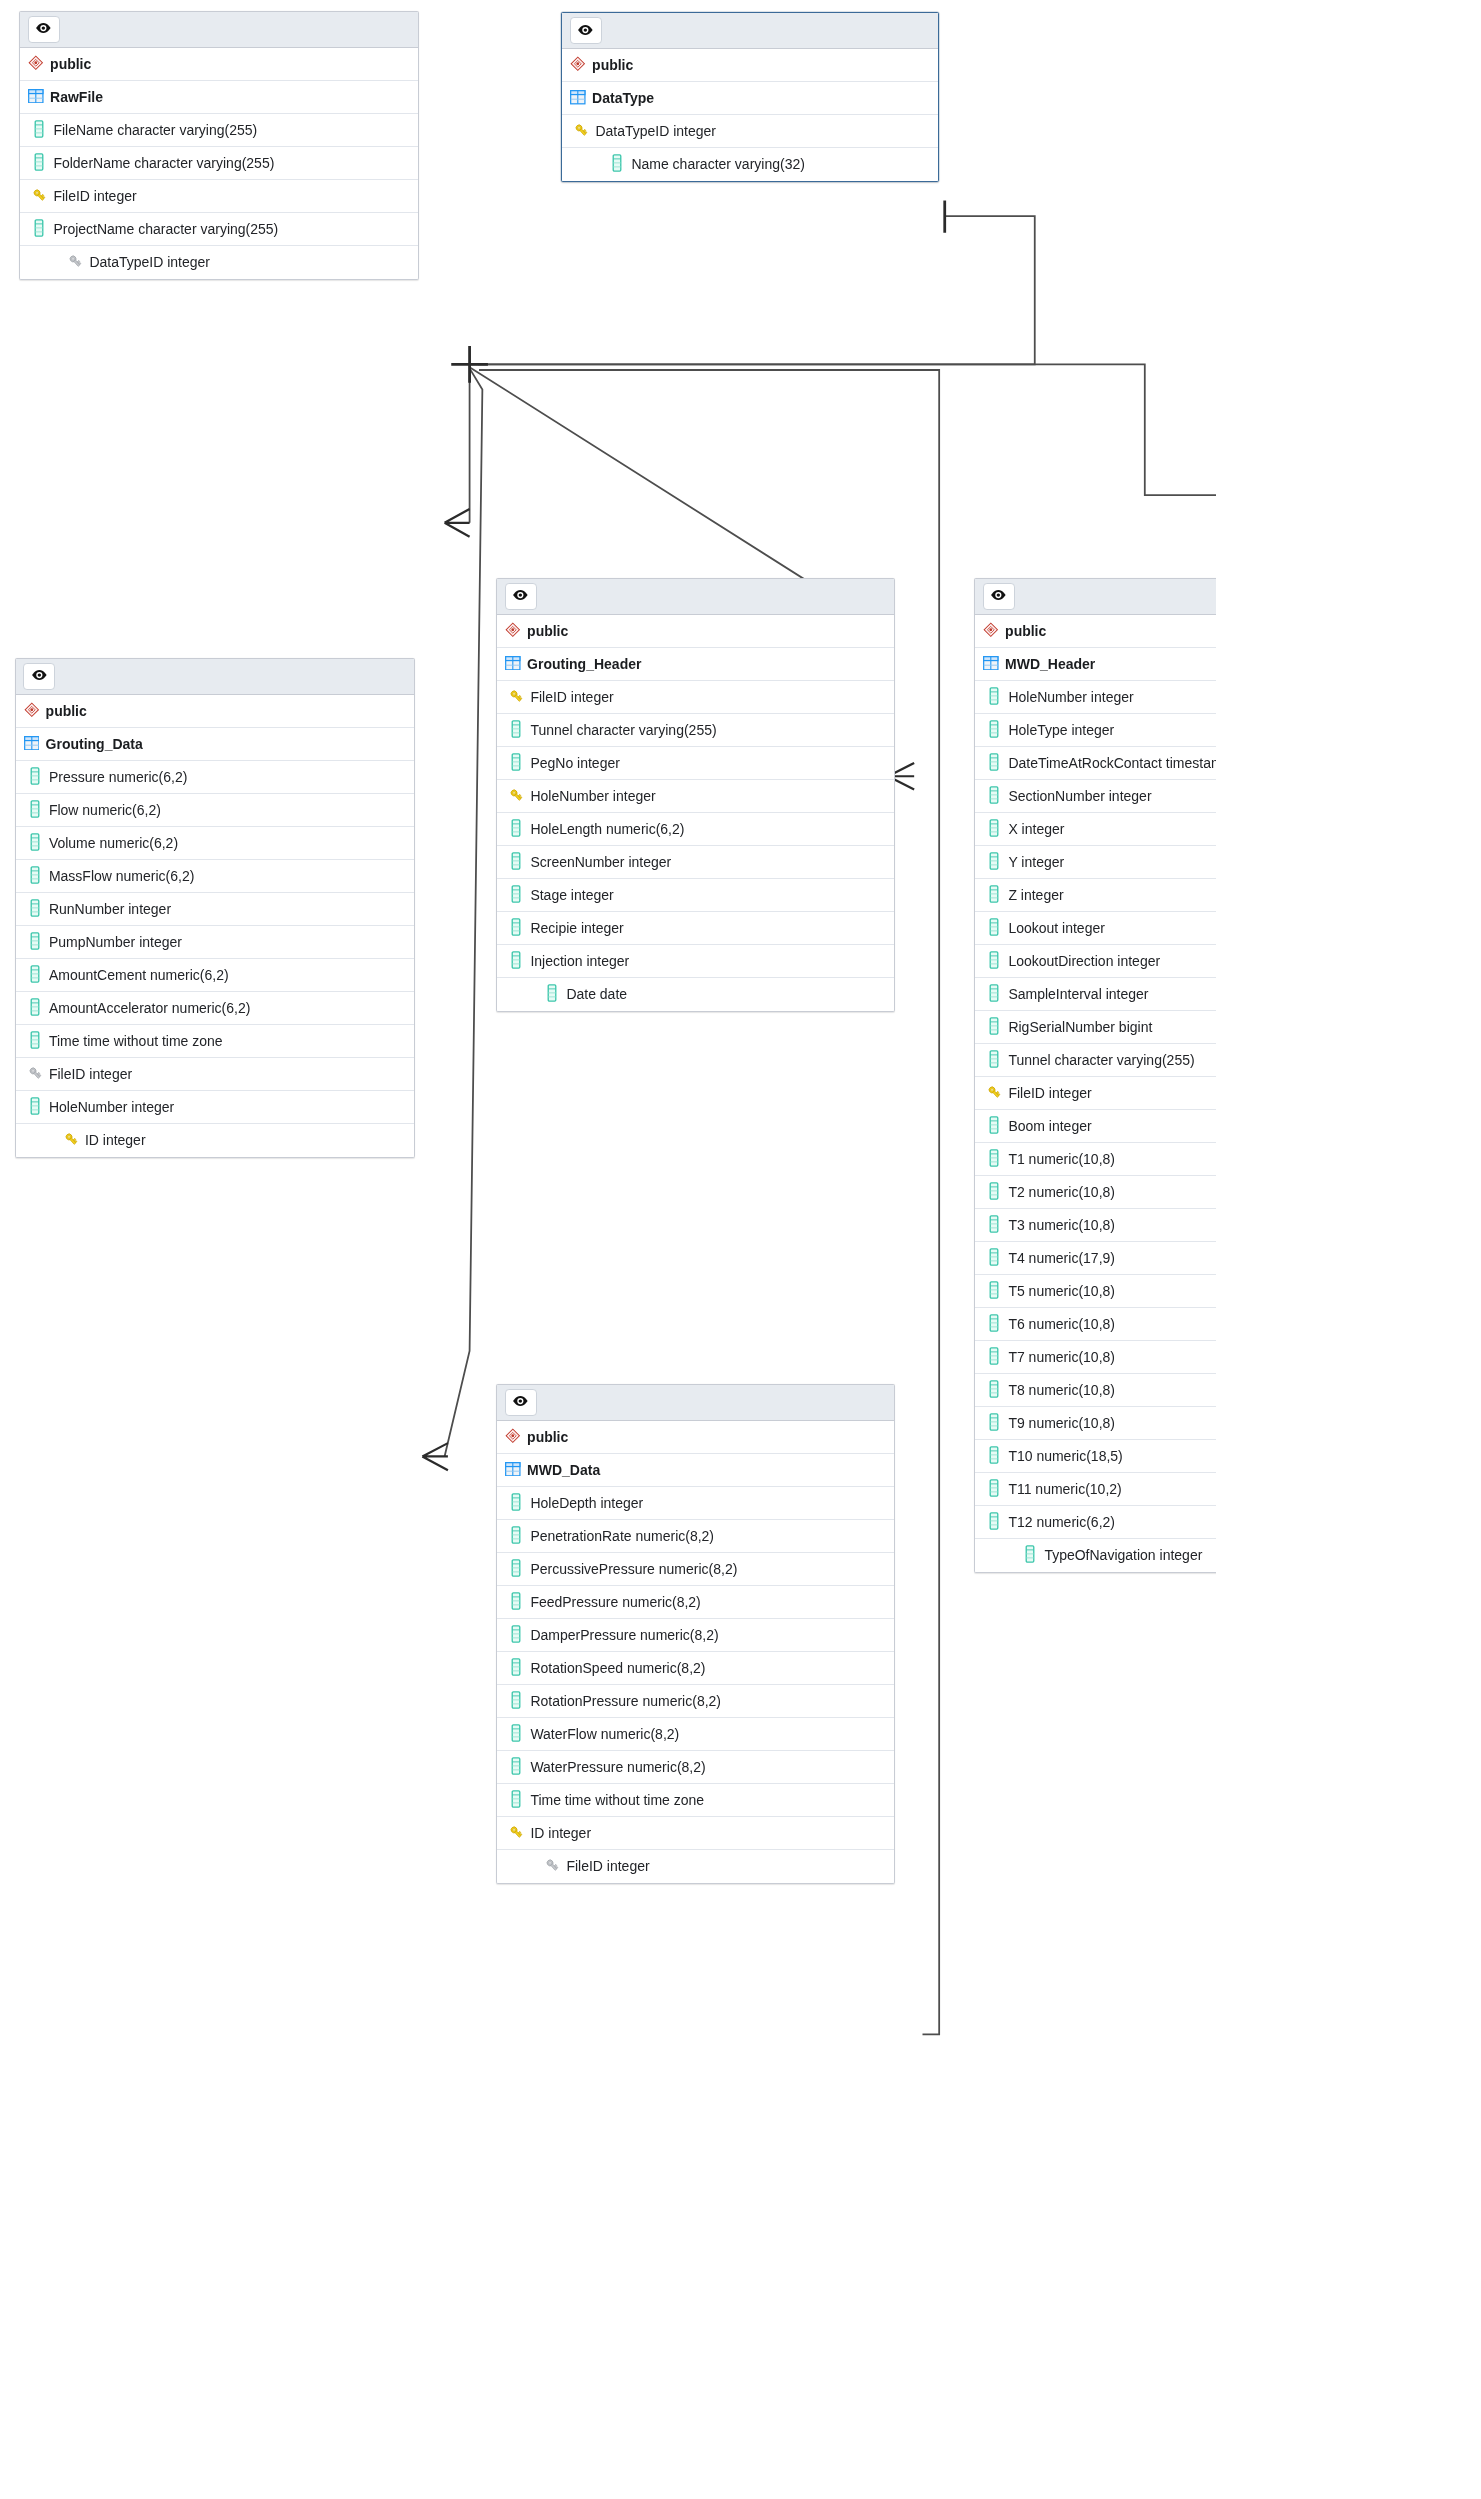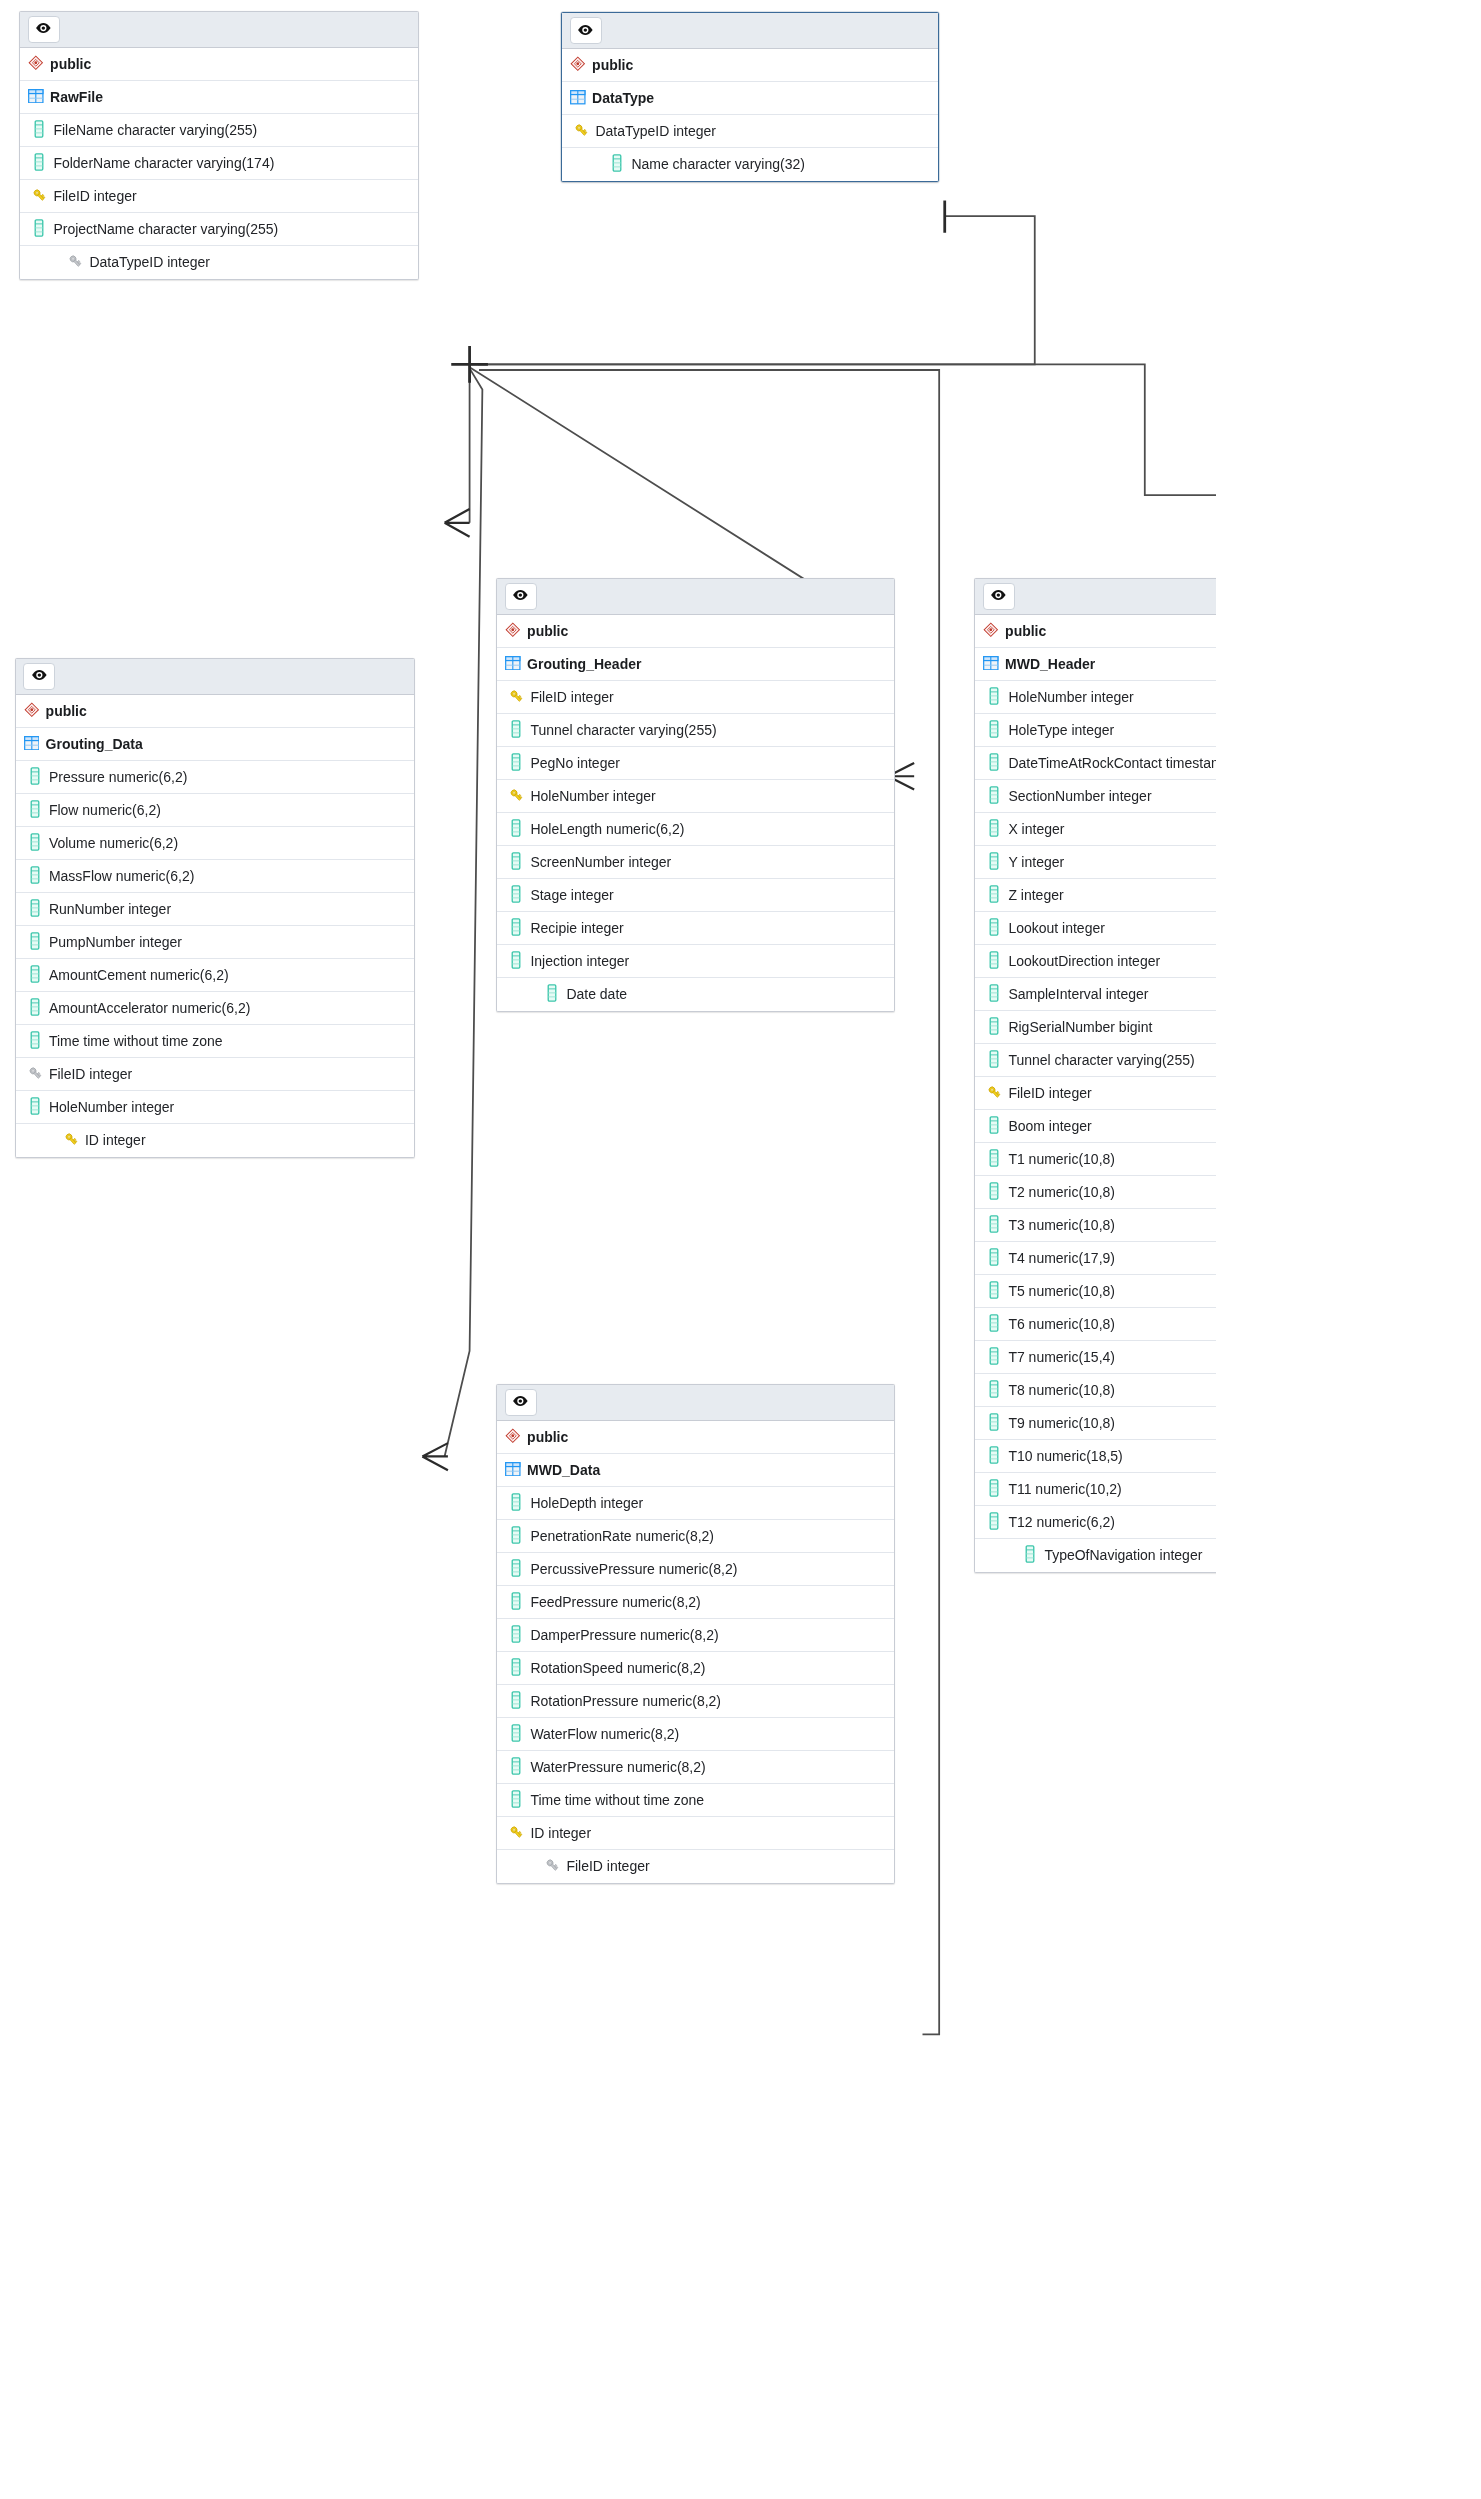--- a/index.html
+++ b/index.html
@@ -163,21 +163,21 @@
         </div>
         <div class="row col">
           <span class="ico">
             <svg width="10" height="18" viewBox="0 0 18 32">
               <rect x="2.2" y="1.4" width="13.6" height="29.2" rx="2" fill="#e6fbf5" stroke="#3cc6ab" stroke-width="2.4"></rect>
               <line x1="2.2" y1="8.6" x2="15.8" y2="8.6" stroke="#3cc6ab" stroke-width="1.6"></line>
               <line x1="2.2" y1="15.8" x2="15.8" y2="15.8" stroke="#8fe0cf" stroke-width="1.5"></line>
               <line x1="2.2" y1="23" x2="15.8" y2="23" stroke="#8fe0cf" stroke-width="1.5"></line>
             </svg>
           </span>
-          <span class="txt">FolderName character varying(174)</span>
+          <span class="txt">FolderName character varying(255)</span>
         </div>
         <div class="row col">
           <span class="ico">
             <svg width="16.7" height="16.7" viewBox="0 0 30 30">
               <g transform="rotate(-42 15 15)">
                 <circle cx="15" cy="8.2" r="6.1" fill="#f2cf1b" stroke="#c9a200" stroke-width="1.5"></circle>
                 <circle cx="15" cy="8.2" r="2.5" fill="#fff8c2" stroke="#c9a200" stroke-width="1.1"></circle>
                 <rect x="12.6" y="12.8" width="4.8" height="14" fill="#f2cf1b" stroke="#c9a200" stroke-width="1.3"></rect>
                 <rect x="17.4" y="18.4" width="4.4" height="3.1" fill="#f2cf1b" stroke="#c9a200" stroke-width="1.2"></rect>
                 <rect x="17.4" y="23.2" width="3.4" height="2.9" fill="#f2cf1b" stroke="#c9a200" stroke-width="1.2"></rect>
@@ -1013,21 +1013,21 @@
         </div>
         <div class="row col">
           <span class="ico">
             <svg width="10" height="18" viewBox="0 0 18 32">
               <rect x="2.2" y="1.4" width="13.6" height="29.2" rx="2" fill="#e6fbf5" stroke="#3cc6ab" stroke-width="2.4"></rect>
               <line x1="2.2" y1="8.6" x2="15.8" y2="8.6" stroke="#3cc6ab" stroke-width="1.6"></line>
               <line x1="2.2" y1="15.8" x2="15.8" y2="15.8" stroke="#8fe0cf" stroke-width="1.5"></line>
               <line x1="2.2" y1="23" x2="15.8" y2="23" stroke="#8fe0cf" stroke-width="1.5"></line>
             </svg>
           </span>
-          <span class="txt">T7 numeric(15,4)</span>
+          <span class="txt">T7 numeric(10,8)</span>
         </div>
         <div class="row col">
           <span class="ico">
             <svg width="10" height="18" viewBox="0 0 18 32">
               <rect x="2.2" y="1.4" width="13.6" height="29.2" rx="2" fill="#e6fbf5" stroke="#3cc6ab" stroke-width="2.4"></rect>
               <line x1="2.2" y1="8.6" x2="15.8" y2="8.6" stroke="#3cc6ab" stroke-width="1.6"></line>
               <line x1="2.2" y1="15.8" x2="15.8" y2="15.8" stroke="#8fe0cf" stroke-width="1.5"></line>
               <line x1="2.2" y1="23" x2="15.8" y2="23" stroke="#8fe0cf" stroke-width="1.5"></line>
             </svg>
           </span>

